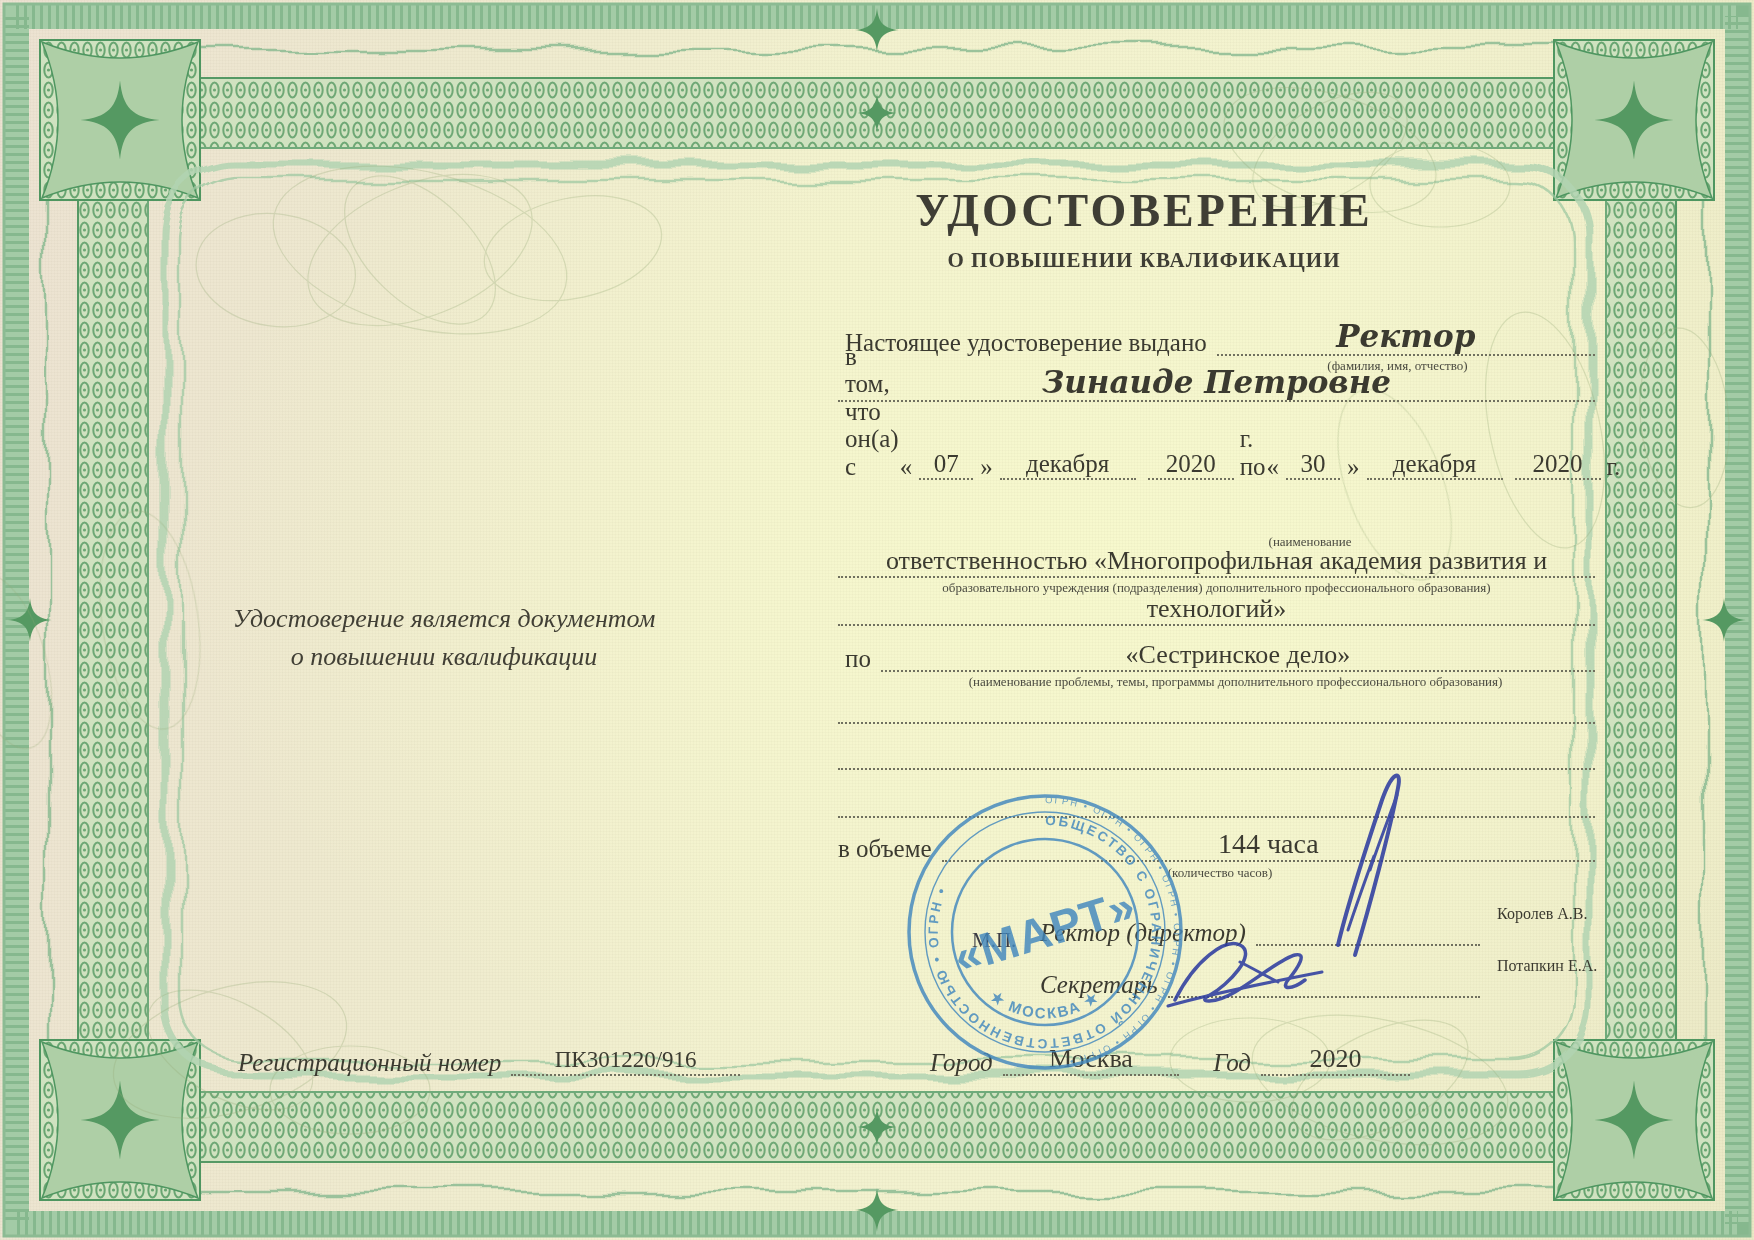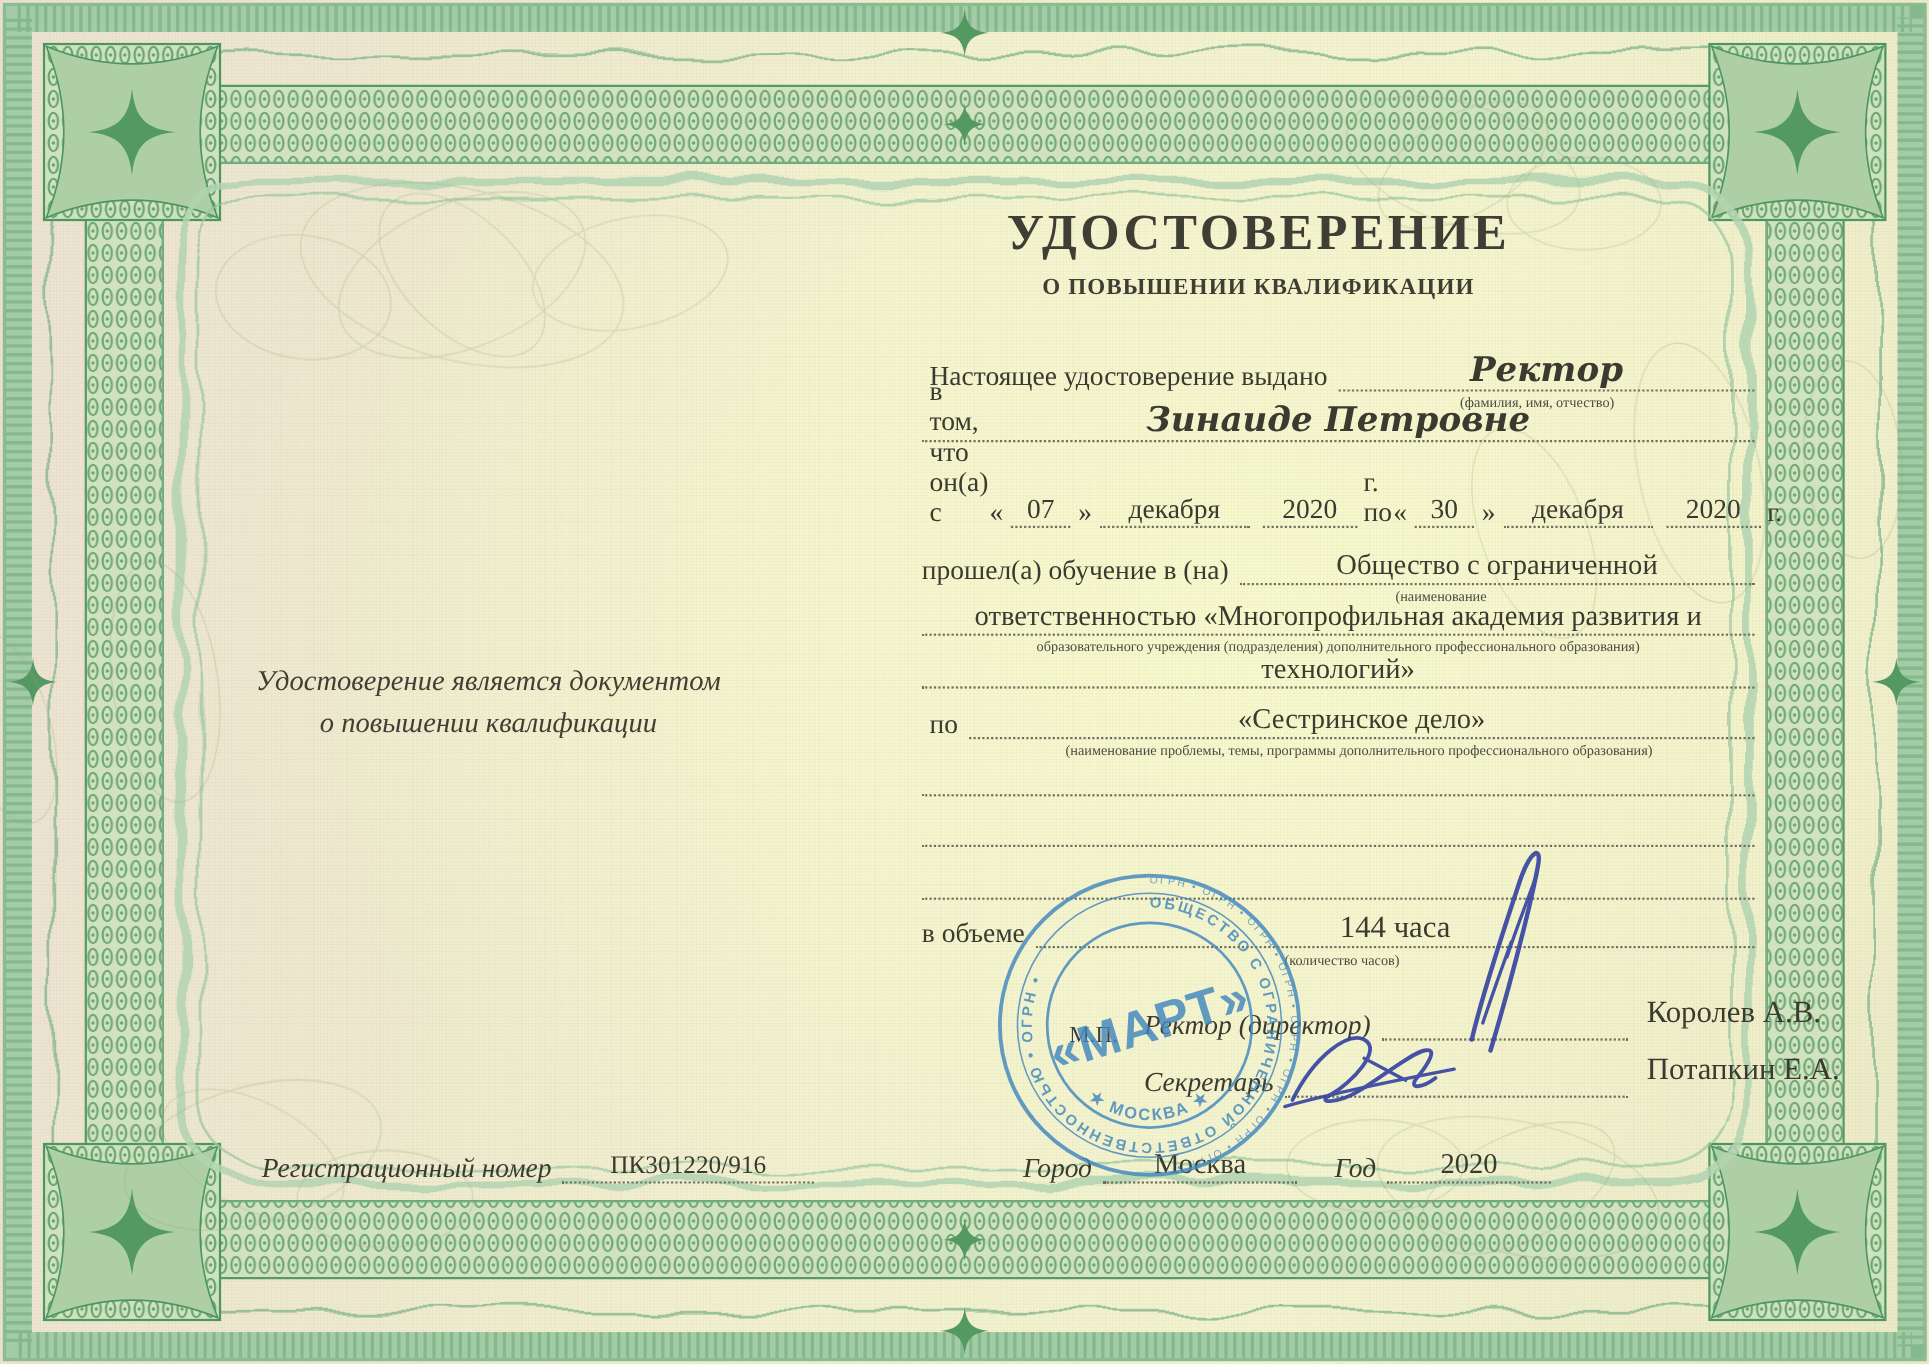--- a/index.html
+++ b/index.html
@@ -21,21 +21,21 @@
   .lbl { white-space:nowrap; padding-right:10px; }
   .lbl-it { font-style:italic; }
   .fill { flex:1; border-bottom:2px dotted #70705f; text-align:center; padding:0 6px 2px; }
   .value-typed { font-size:26px; line-height:1; }
   .value-hand { font-family:"DejaVu Serif", serif; font-style:italic; font-weight:bold; font-size:31px; line-height:0.9; }
   .hint { position:absolute; font-size:13px; color:#4a4a40; text-align:center; line-height:1.1; }
   .useg { border-bottom:2px dotted #70705f; text-align:center; margin:0 6px; padding:0 4px 1px; }
   .ud { min-width:46px; } .um { min-width:128px; flex:1; max-width:160px; } .uy { min-width:78px; }
   .q { margin:0 1px; }
   .stmt { left:144px; width:600px; text-align:center; font-style:italic; font-size:26px; color:#413f35; }
-  .name-right { position:absolute; font-size:28px; white-space:nowrap; }
+  .name-right { position:absolute; font-size:16px; white-space:nowrap; }
   .mp { font-size:21px; color:#3c3c44; z-index:5; }
   .stamp { position:absolute; left:905px; top:792px; width:280px; height:280px; z-index:3; opacity:0.82; }
   .sig-layer { position:absolute; inset:0; z-index:4; pointer-events:none; }
 </style>
 </head>
 <body>
 
 <div class="cert">
 
   <svg class="deco" width="1754" height="1240" viewBox="0 0 1754 1240">
@@ -151,24 +151,20 @@
       <span class="useg uy">2020</span>
       <span>г. по</span>
       <span class="q">«</span>
       <span class="useg ud">30</span>
       <span class="q">»</span>
       <span class="useg um">декабря</span>
       <span class="useg uy">2020</span>
       <span>г.</span>
     </div>
 
-    <div class="row" style="left:838px; right:159px; top:496px; height:36px;">
-      <span class="lbl">прошел(а) обучение в (на)</span>
-      <span class="fill"><span class="value-typed">Общество с ограниченной</span></span>
-    </div>
     <div class="hint" style="left:1120px; width:380px; top:535px;">(наименование</div>
 
     <div class="row" style="left:838px; right:159px; top:542px; height:36px;">
       <span class="fill"><span class="value-typed">ответственностью «Многопрофильная академия развития и</span></span>
     </div>
     <div class="hint" style="left:838px; right:159px; top:581px;">образовательного учреждения (подразделения) дополнительного профессионального образования)</div>
 
     <div class="row" style="left:838px; right:159px; top:590px; height:36px;">
       <span class="fill"><span class="value-typed">технологий»</span></span>
     </div>

